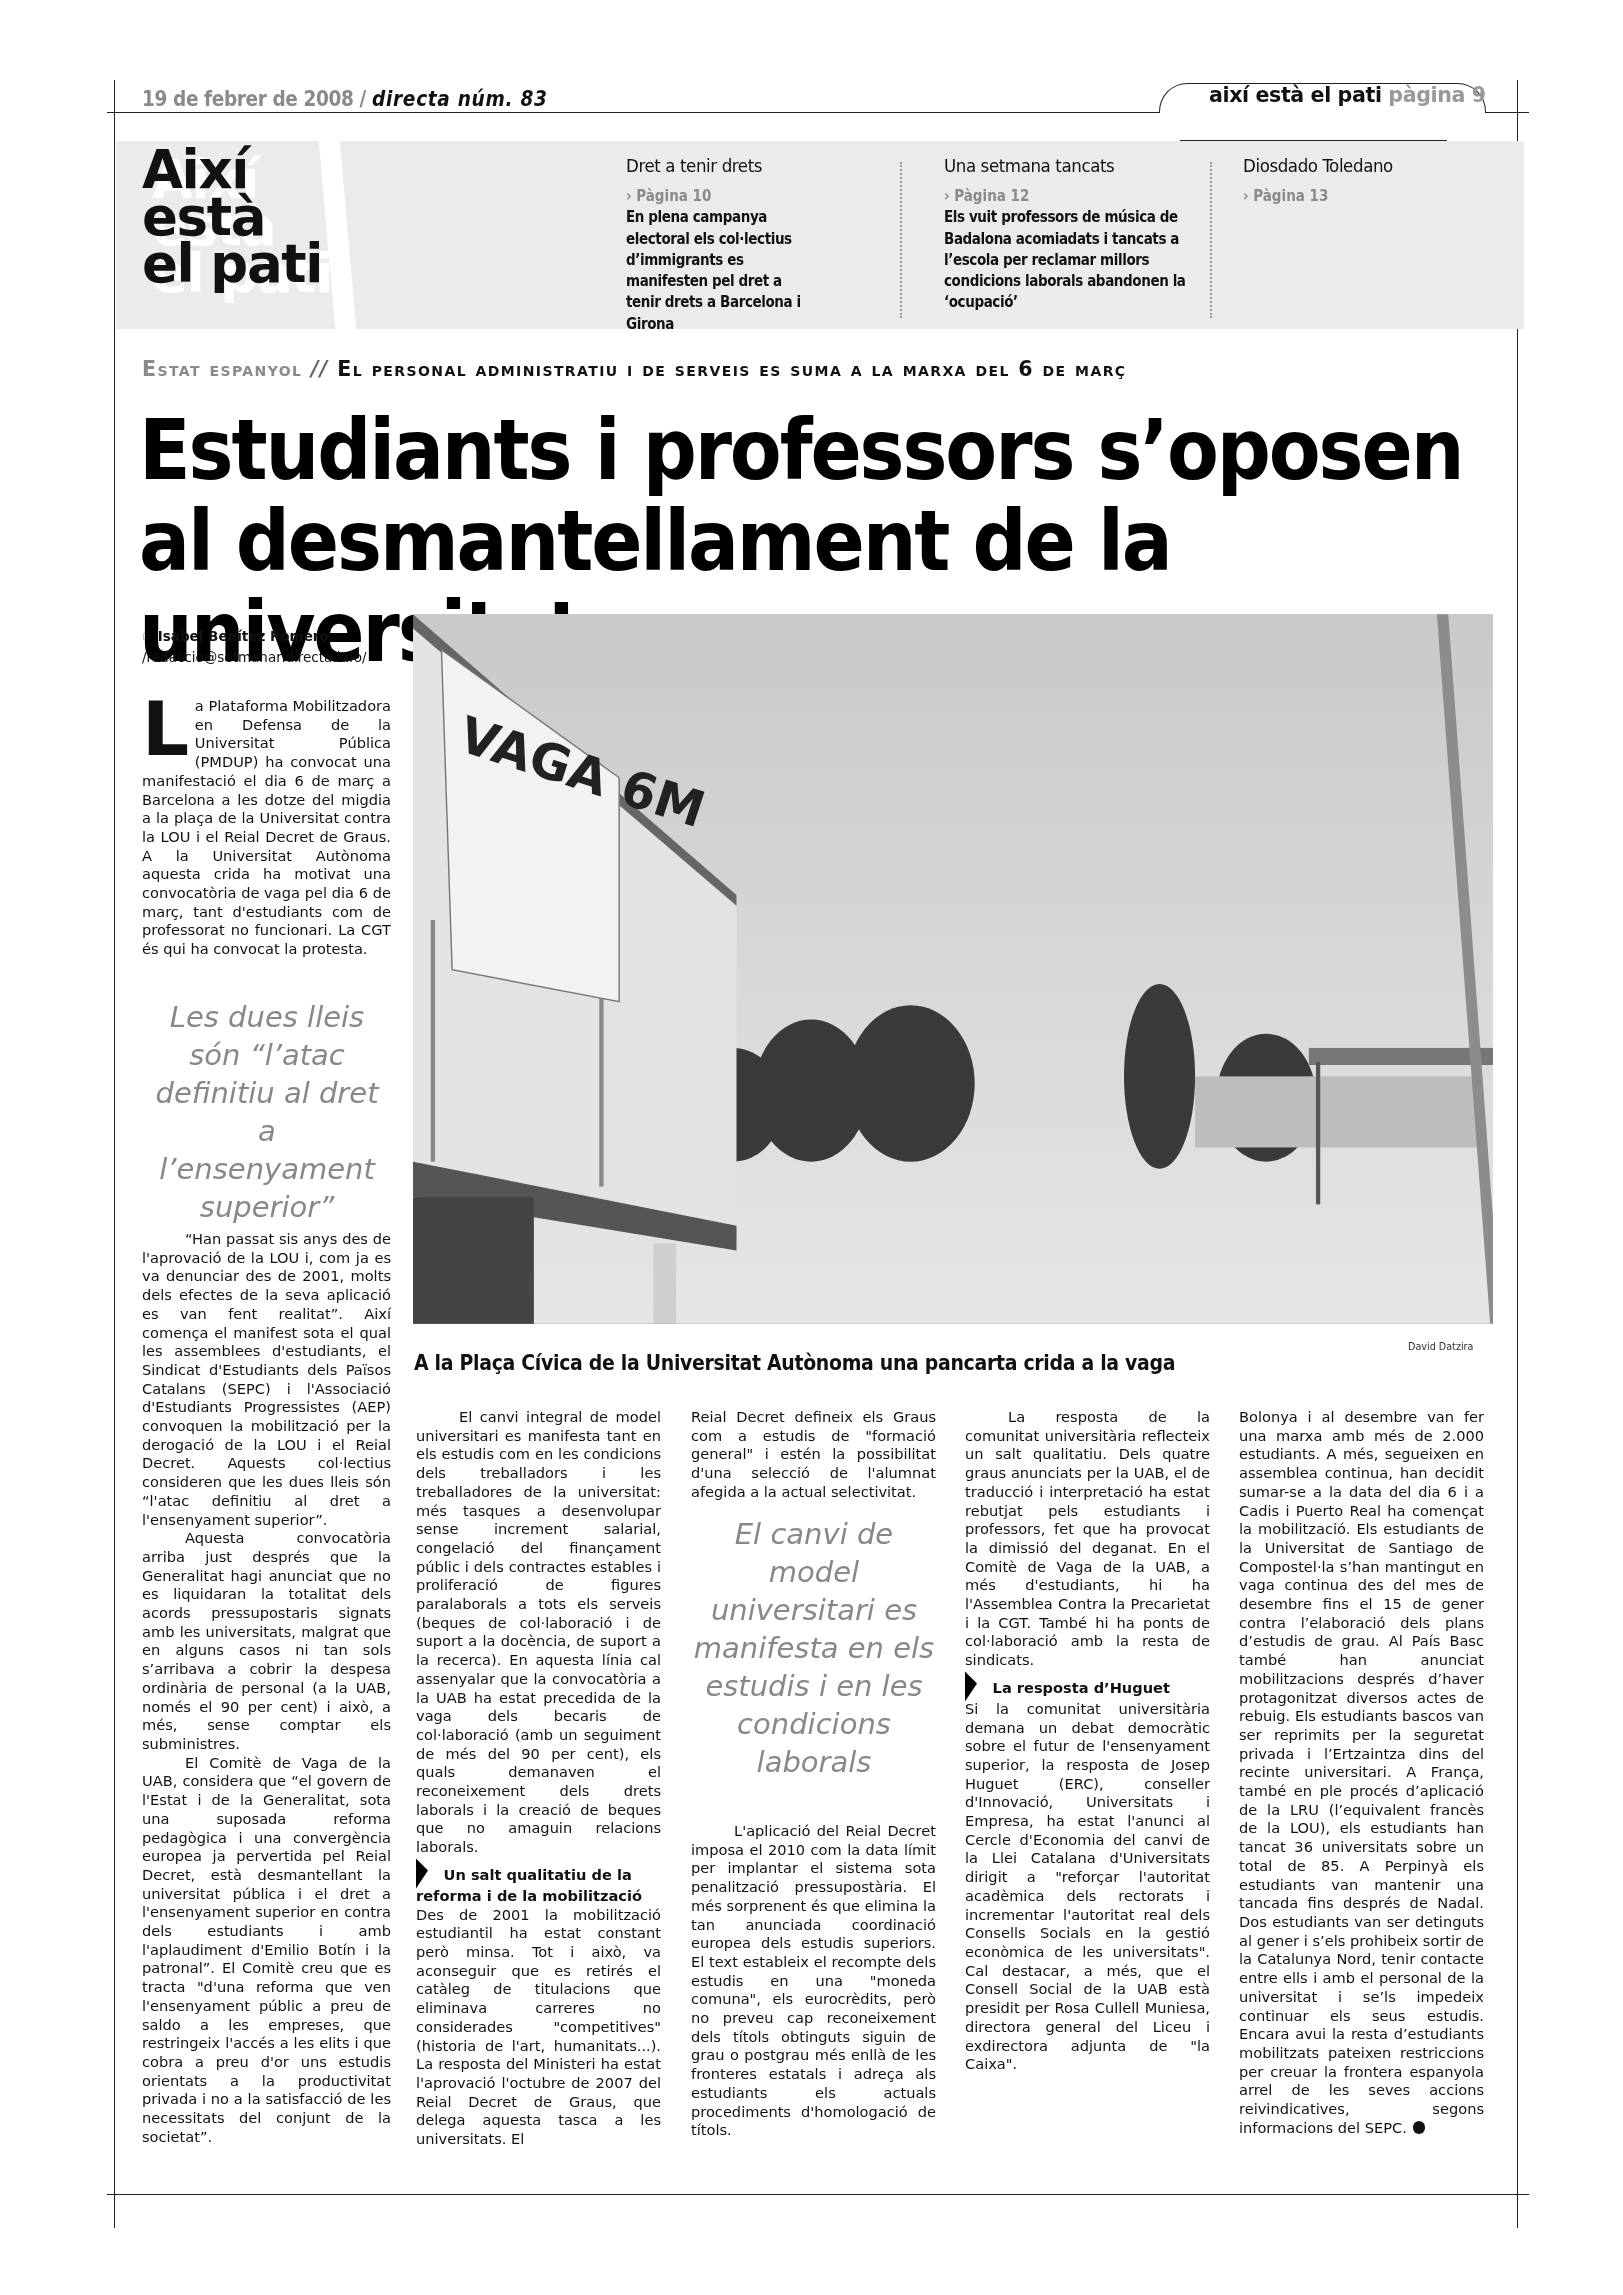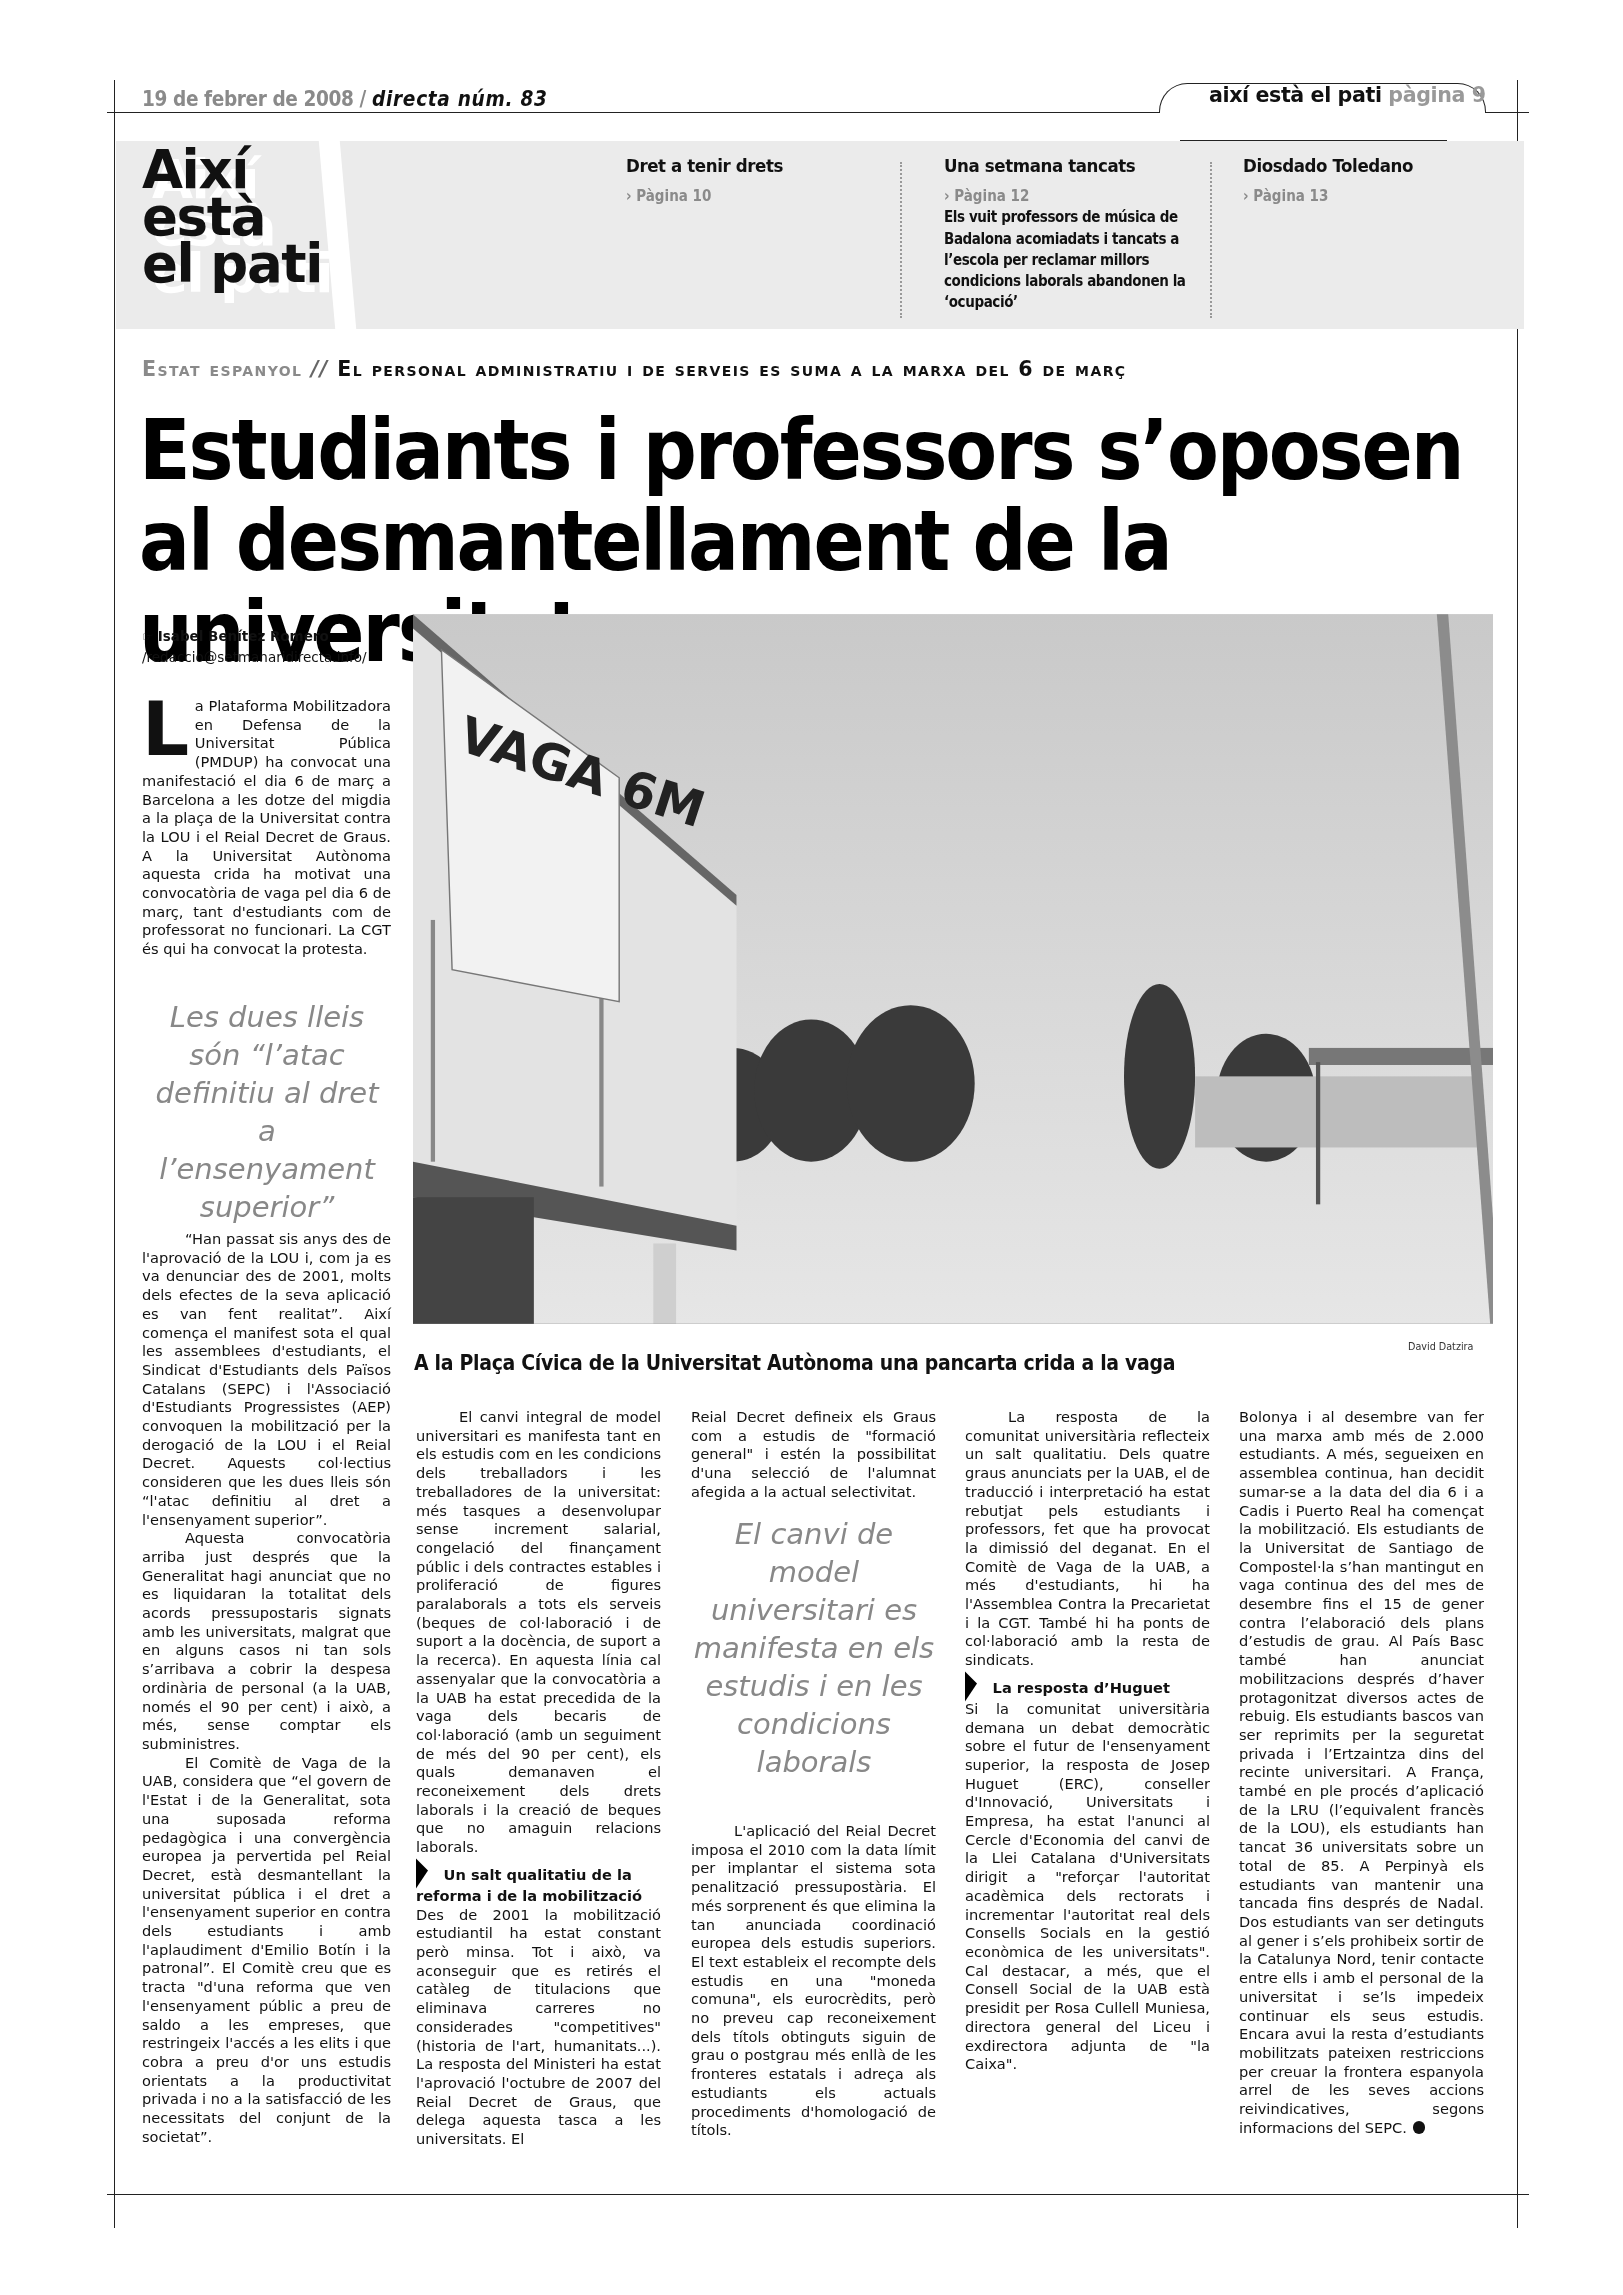--- a/index.html
+++ b/index.html
@@ -16,21 +16,21 @@
     .folio-tab { position: absolute; left: 1159px; top: 83px; width: 327px; height: 30px; border: 1.4px solid #222; border-bottom: none; border-radius: 28.4px 28.4px 0 0; background: #fff; }
     .folio-right { position: absolute; left: 1209px; top: 83px; font-size: 20.6px; font-weight: bold; color: #111; letter-spacing: -0.4px; }
     .folio-right .pg { color: #999; }
 
     
     .band { position: absolute; left: 116px; top: 141px; width: 1408px; height: 188px; background: #ebebeb; }
     .band-gap { position: absolute; left: 327px; top: 141px; width: 21.3px; height: 188px; background: #fff; transform: skewX(5deg); }
     .section-title { position: absolute; left: 142px; top: 146px; font-family: "DejaVu Sans", sans-serif; font-weight: bold; font-size: 53px; line-height: 47px; color: #111; letter-spacing: -1.4px; }
     .section-shadow { position: absolute; left: 152px; top: 156px; font-family: "DejaVu Sans", sans-serif; font-weight: bold; font-size: 53px; line-height: 47px; color: #ffffff; letter-spacing: -1.4px; }
     .teaser { position: absolute; top: 155px; width: 256px; font-family: "DejaVu Sans Condensed", "DejaVu Sans", sans-serif; }
-    .teaser h3 { font-size: 18.5px; font-weight: bold; color: #111; margin-bottom: 10px; letter-spacing: -0.4px; }
+    .teaser h3 { font-size: 18.5px; font-weight: normal; color: #111; margin-bottom: 10px; letter-spacing: -0.4px; }
     .teaser .pg { font-size: 15px; font-weight: bold; color: #8a8a8a; line-height: 21.3px; }
     .teaser p { font-size: 15px; font-weight: bold; color: #111; line-height: 21.3px; letter-spacing: -0.4px; }
     .teaser.muted p { color: #8a8a8a; }
     .teaser .sc { font-variant: small-caps; }
     .dotsep { position: absolute; top: 162px; height: 156px; border-left: 2.8px dotted #999; }
 
     
     .kicker { position: absolute; left: 142px; top: 357px; font-size: 20.6px; font-weight: bold; font-variant: small-caps; letter-spacing: 1.4px; white-space: nowrap; }
     .kicker .region { color: #8a8a8a; }
     .kicker .sep { color: #666; font-style: italic; }
@@ -90,20 +90,21 @@
 </div>
 <div class="section-title">
   <div>Així</div>
   <div>està</div>
   <div>el pati</div>
 </div>
 
 <div class="teaser" style="left:626px;">
   <h3>Dret a tenir drets</h3>
   <div class="pg">› Pàgina 10</div>
+  <p style="width:178px;">En plena campanya electoral els col·lectius d’immigrants es manifesten pel dret a tenir drets a Barcelona i Girona</p>
 </div>
 <div class="dotsep" style="left:900px;"></div>
 <div class="teaser" style="left:944px;">
   <h3>Una setmana tancats</h3>
   <div class="pg">› Pàgina 12</div>
   <p style="width:245px;">Els vuit professors de música de Badalona acomiadats i tancats a l’escola per reclamar millors condicions laborals abandonen la ‘ocupació’</p>
 </div>
 <div class="dotsep" style="left:1210px;"></div>
 <div class="teaser muted" style="left:1243px;">
   <h3>Diosdado Toledano</h3>

